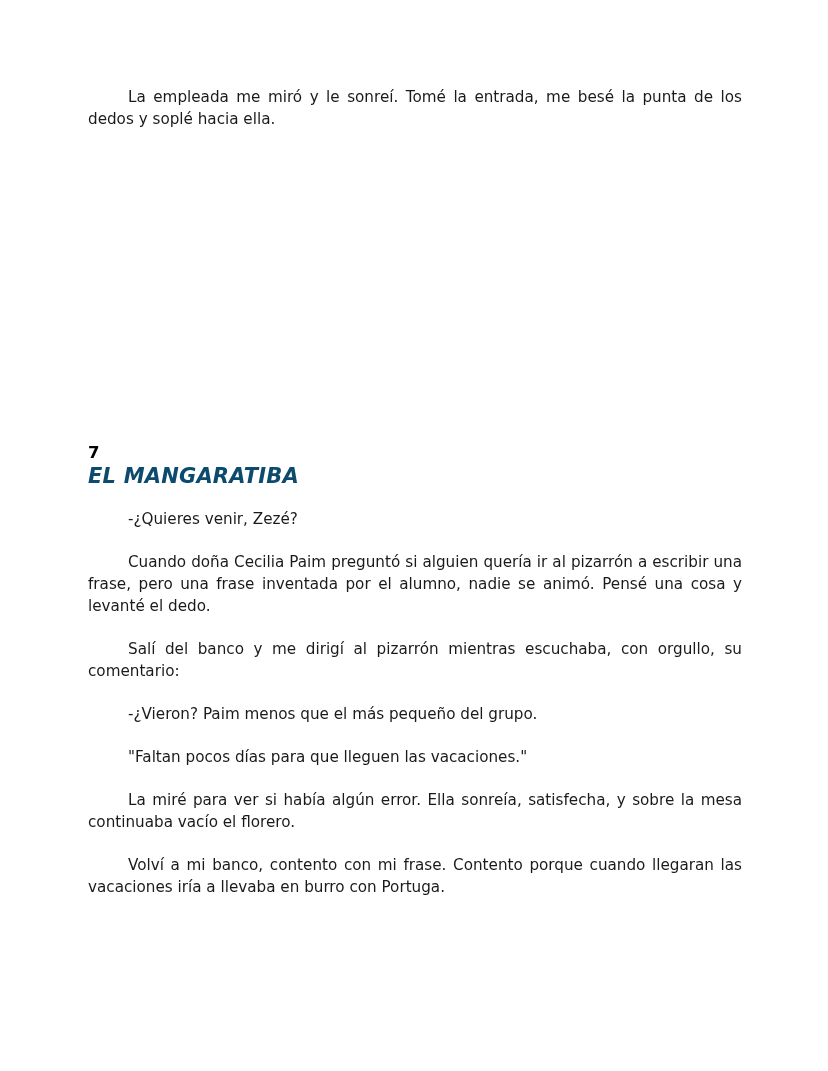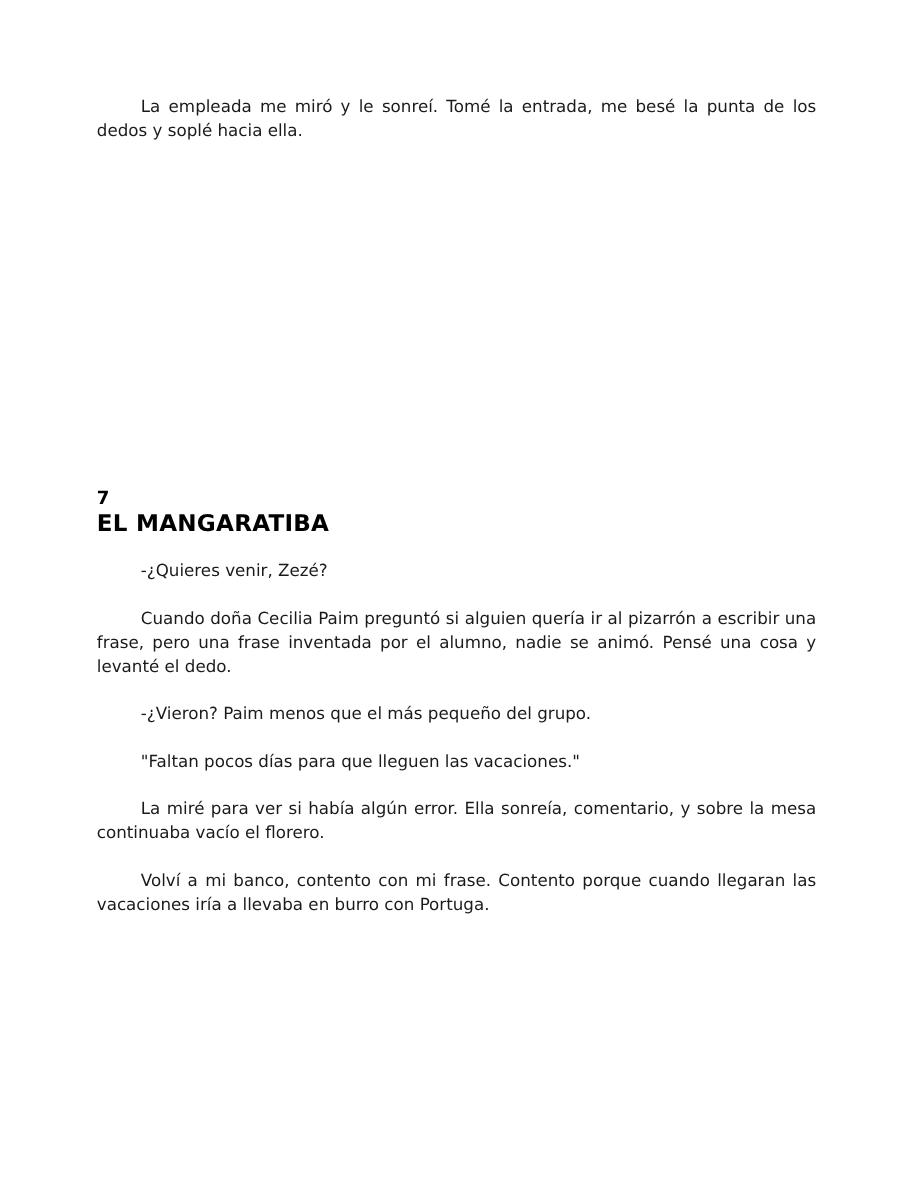--- a/index.html
+++ b/index.html
@@ -45,22 +45,23 @@
     line-height: 20px;
     font-weight: bold;
     color: #000000;
     letter-spacing: 0px;
   }
   .chapter-title {
     margin: 0;
     font-size: 21px;
     line-height: 26px;
     font-weight: bold;
-    color: #000000;
+    color: #0c4a6e;
     letter-spacing: 0.2px;
+    font-style: italic;
   }
   .chapter-body {
     position: absolute;
     left: 88px;
     top: 508px;
     width: 654px;
   }
   .chapter-body p.body-text {
     margin: 0 0 21px 0;
   }
@@ -78,19 +79,20 @@
   </div>
 
   <div class="chapter-block">
     <p class="chapter-number">7</p>
     <p class="chapter-title">EL MANGARATIBA</p>
   </div>
 
   <div class="chapter-body">
     <p class="body-text">-¿Quieres venir, Zezé?</p>
     <p class="body-text">Cuando doña Cecilia Paim preguntó si alguien quería ir al pizarrón a escribir una frase, pero una frase inventada por el alumno, nadie se animó. Pensé una cosa y levanté el dedo.</p>
+    <p class="body-text">Salí del banco y me dirigí al pizarrón mientras escuchaba, con orgullo, su comentario:</p>
     <p class="body-text">-¿Vieron? Paim menos que el más pequeño del grupo.</p>
     <p class="body-text">"Faltan pocos días para que lleguen las vacaciones."</p>
-    <p class="body-text">La miré para ver si había algún error. Ella sonreía, comentario, y sobre la mesa continuaba vacío el florero.</p>
+    <p class="body-text">La miré para ver si había algún error. Ella sonreía, satisfecha, y sobre la mesa continuaba vacío el florero.</p>
     <p class="body-text">Volví a mi banco, contento con mi frase. Contento porque cuando llegaran las vacaciones iría a llevaba en burro con Portuga.</p>
   </div>
 
 </div>
 
 </body></html>

